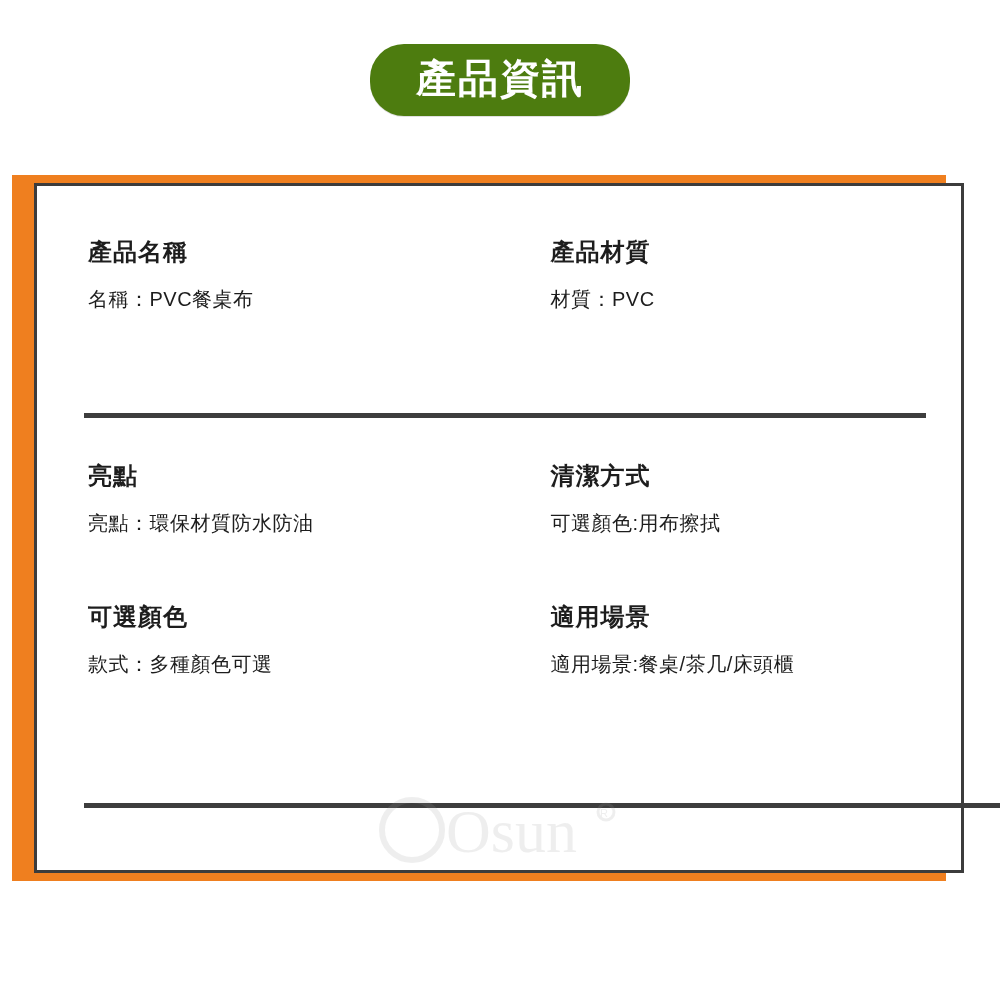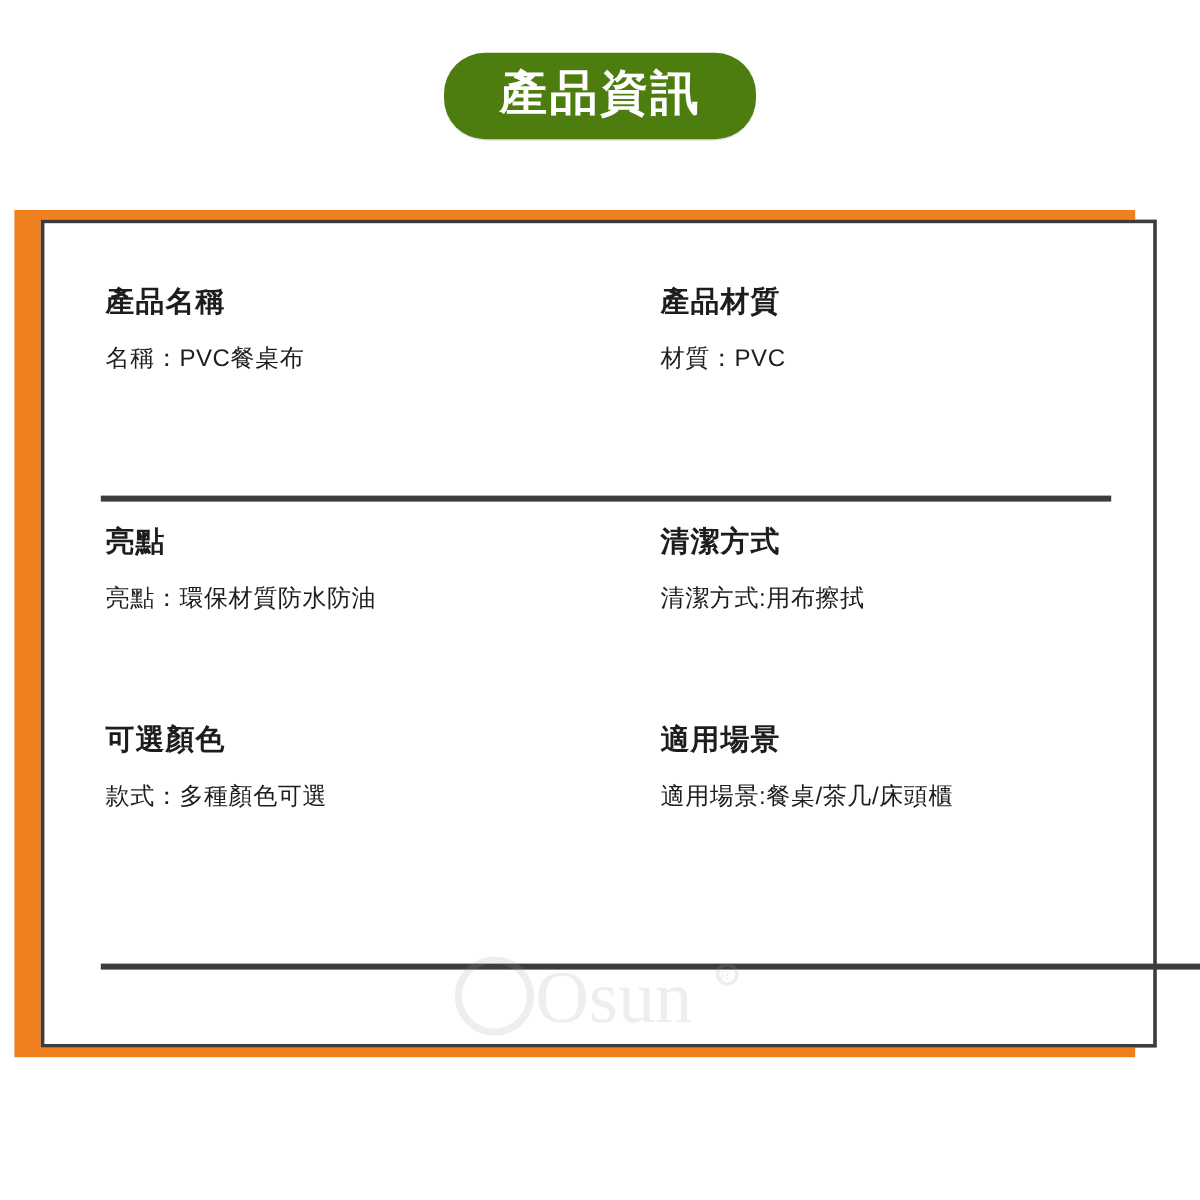--- a/index.html
+++ b/index.html
@@ -140,28 +140,28 @@
       <div class="cell-value">名稱：PVC餐桌布</div>
     </div>
     <div class="cell right">
       <div class="cell-title">產品材質</div>
       <div class="cell-value">材質：PVC</div>
     </div>
   </div>
 
   <div class="divider"></div>
 
-  <div class="row r2" style="padding-top:20px;">
+  <div class="row r2" style="padding-top:44px;">
     <div class="cell left">
       <div class="cell-title">亮點</div>
       <div class="cell-value">亮點：環保材質防水防油</div>
     </div>
     <div class="cell right">
       <div class="cell-title">清潔方式</div>
-      <div class="cell-value">清潔方式:用布擦拭</div>
+      <div class="cell-value">可選顏色:用布擦拭</div>
     </div>
   </div>
 
   <div class="row r3">
     <div class="cell left">
       <div class="cell-title">可選顏色</div>
       <div class="cell-value">款式：多種顏色可選</div>
     </div>
     <div class="cell right">
       <div class="cell-title">適用場景</div>

